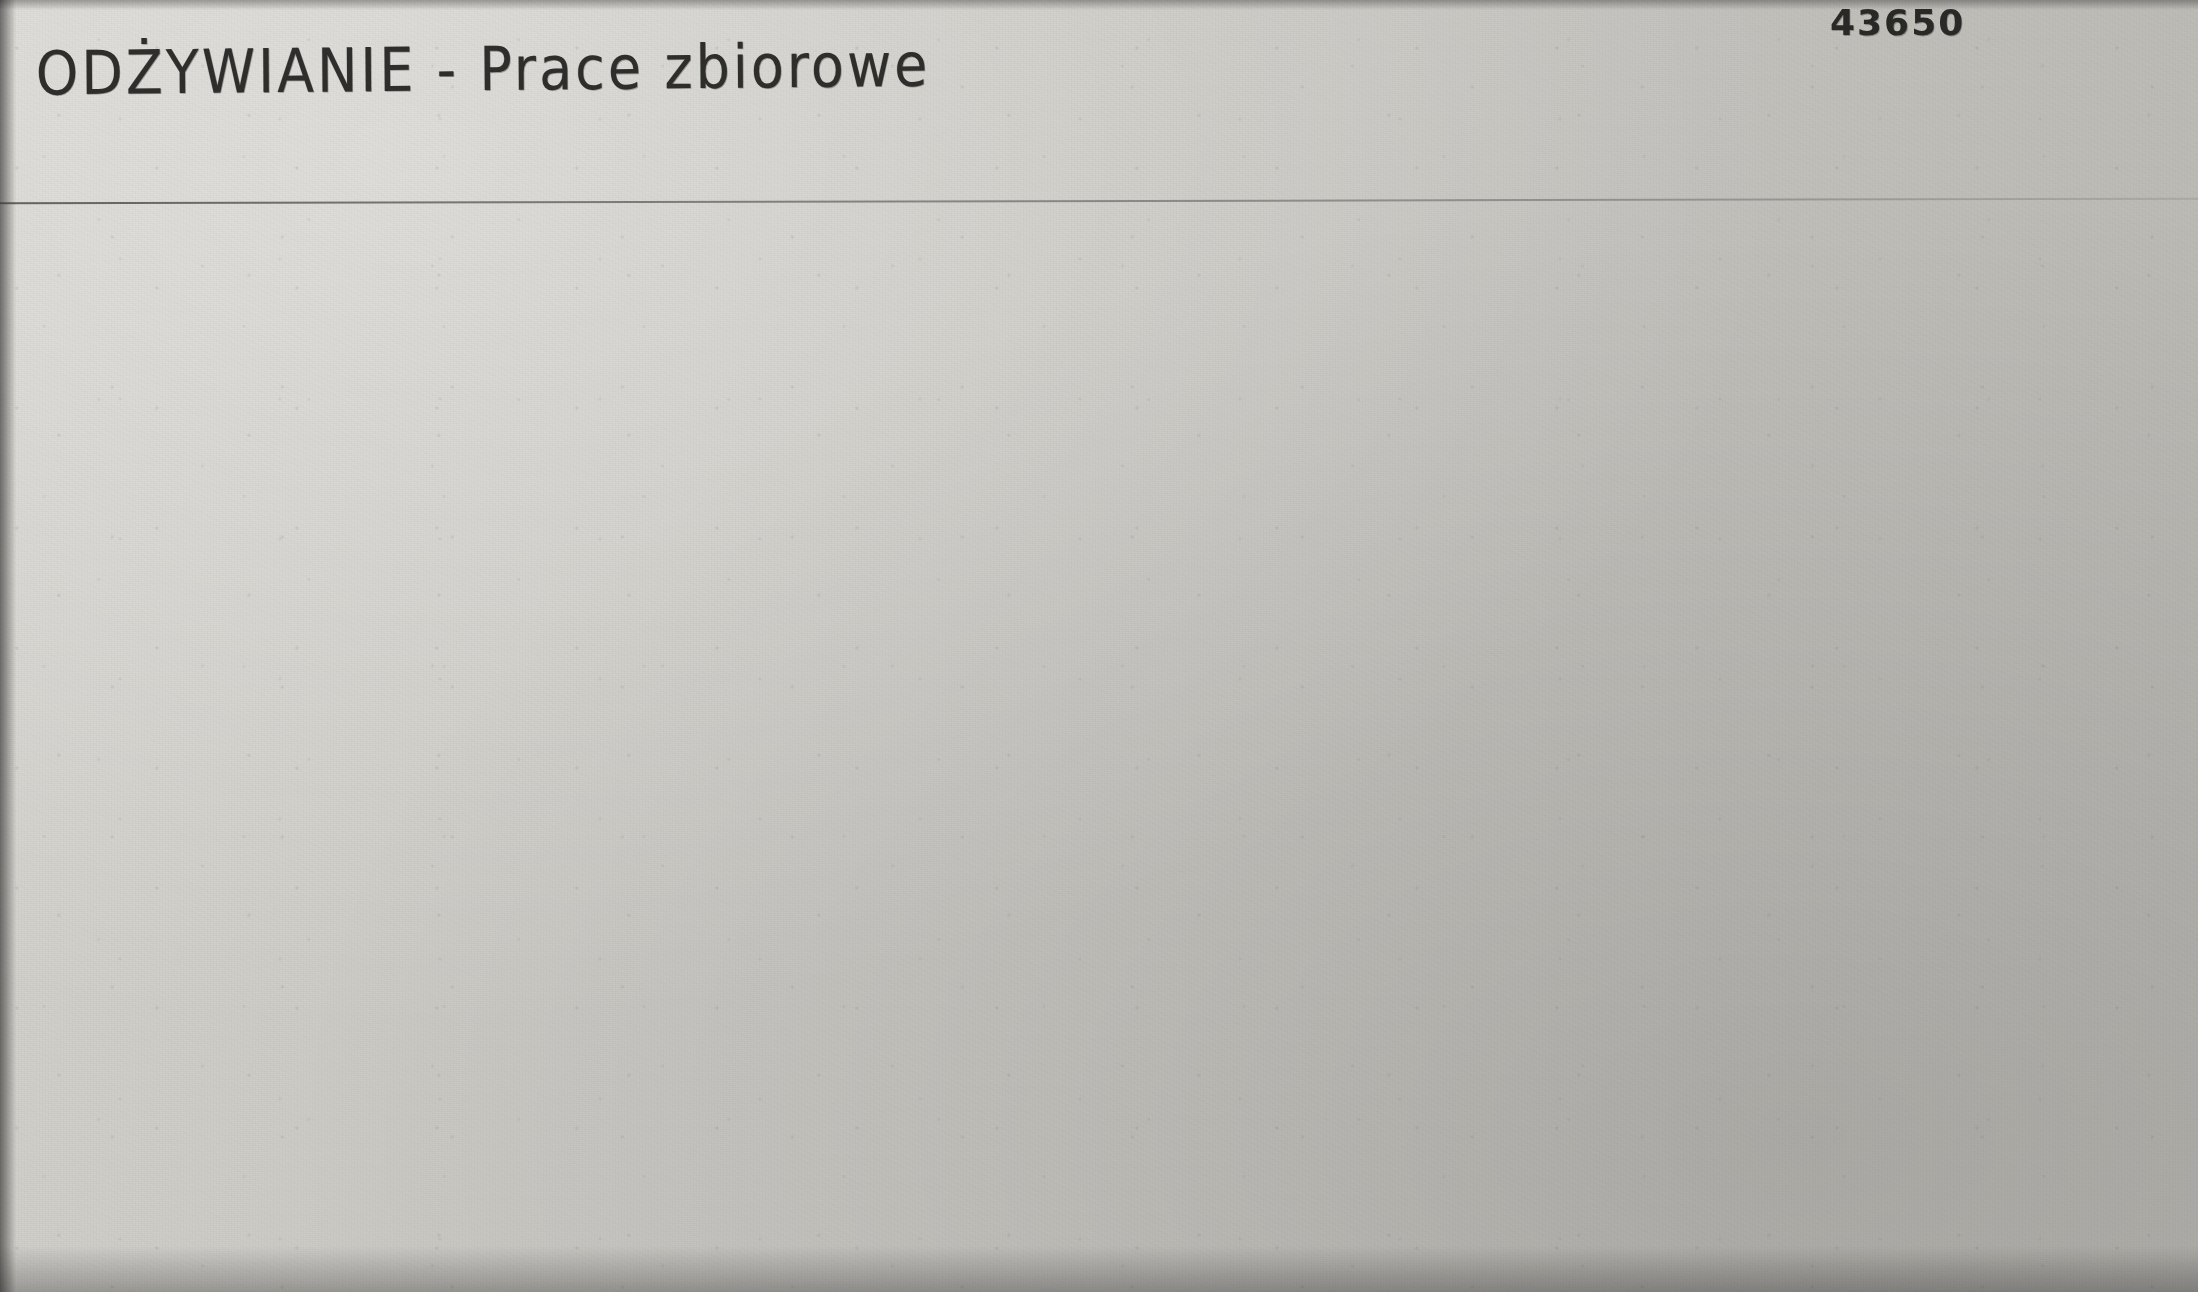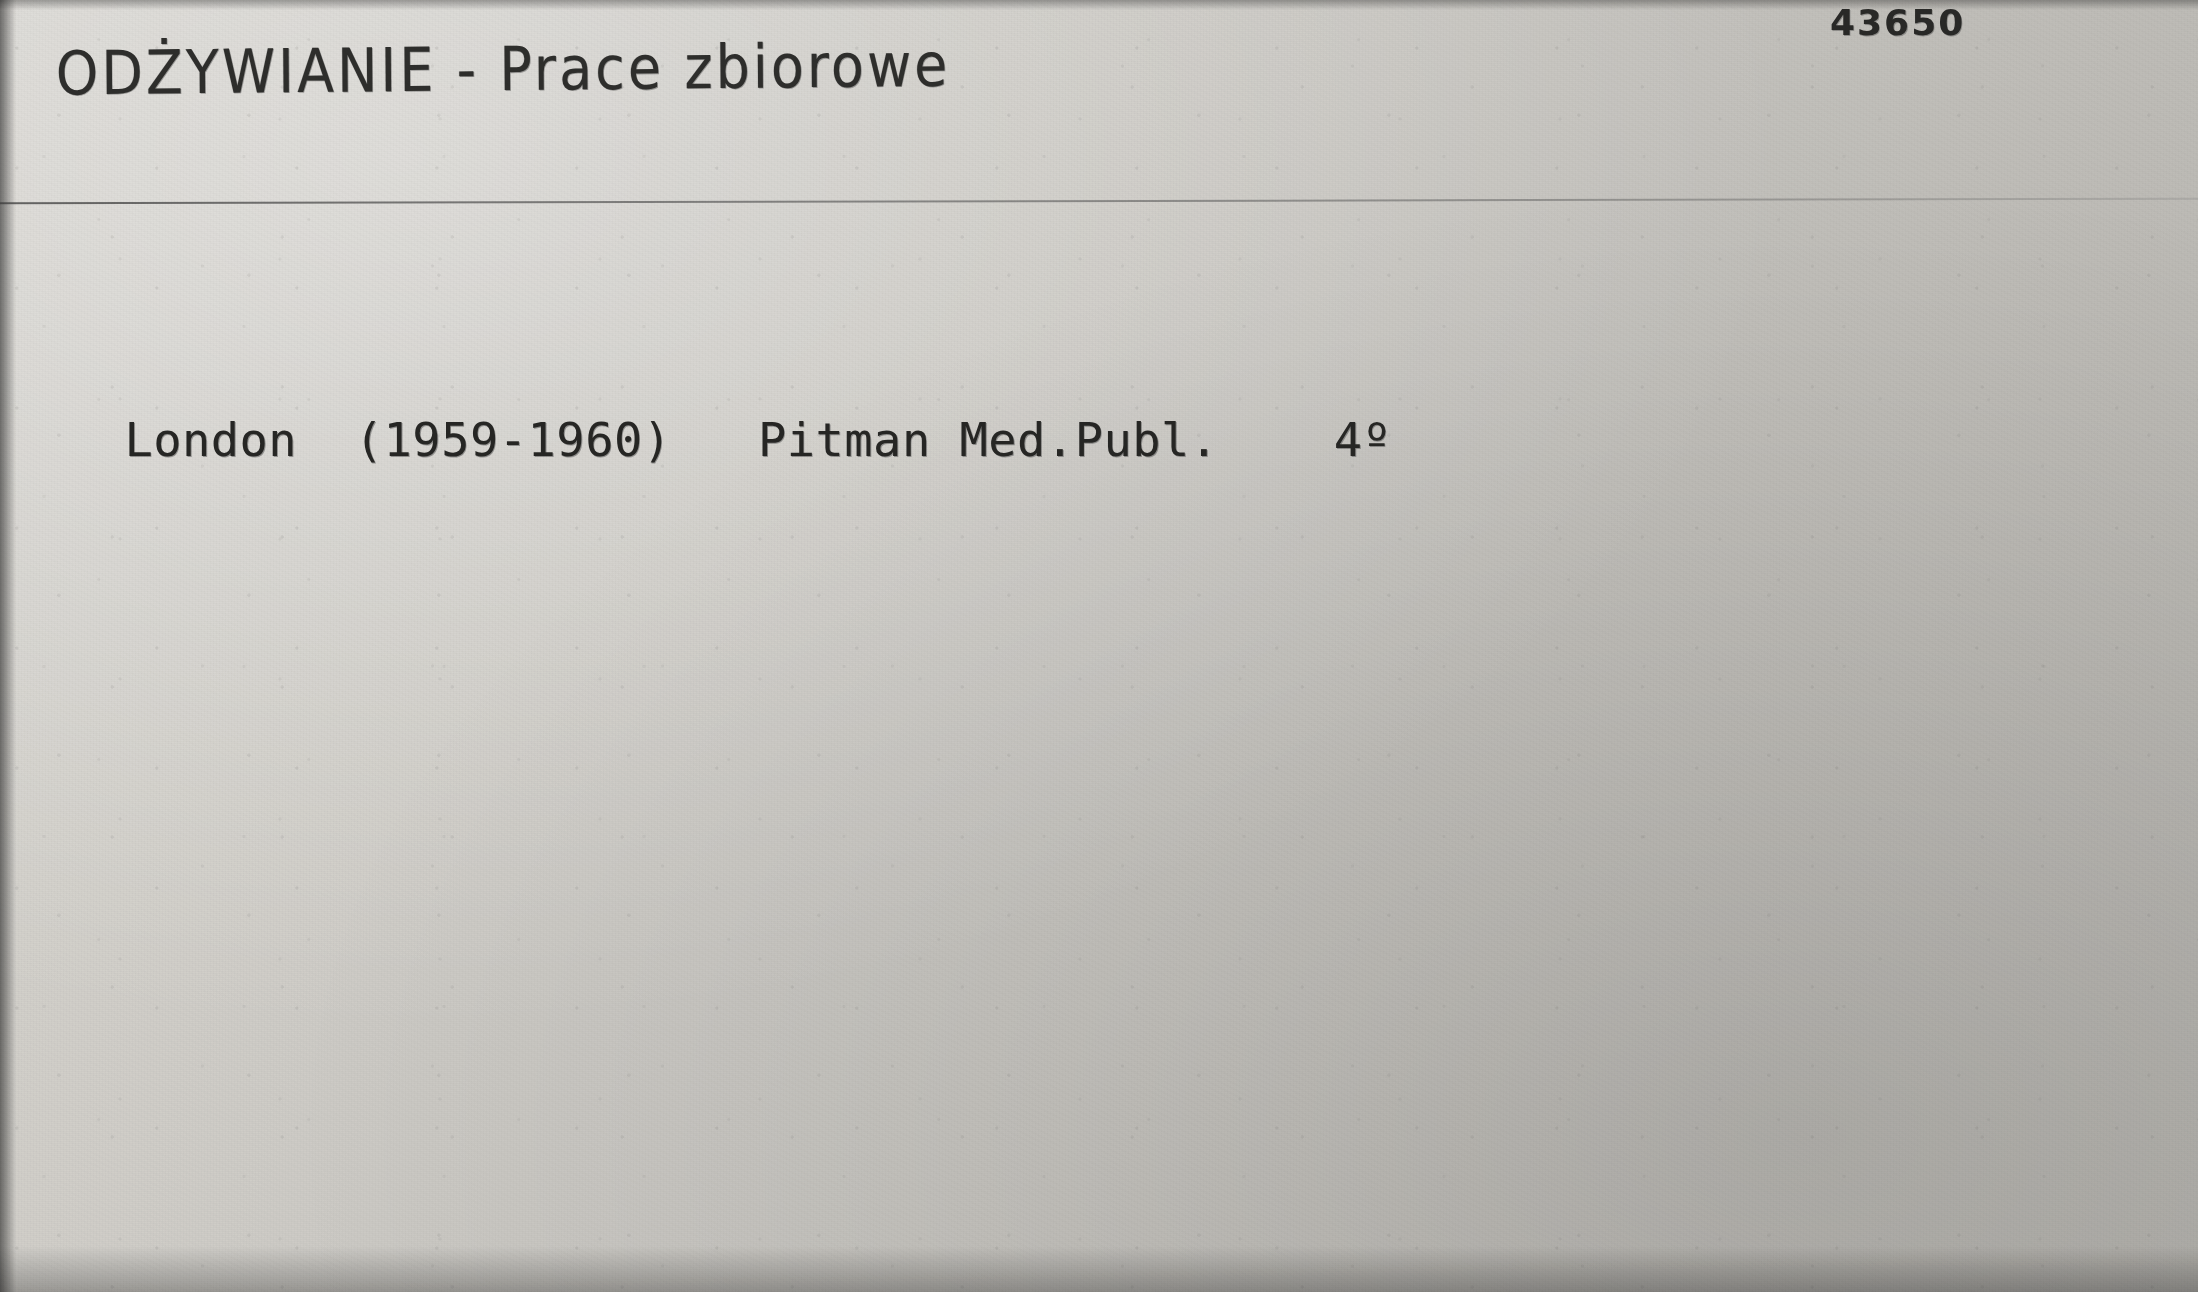--- a/index.html
+++ b/index.html
@@ -60,21 +60,21 @@
   .edge-bottom {
     position: absolute;
     left: 0; right: 0; bottom: 0; height: 46px;
     background: linear-gradient(0deg, rgba(30,30,30,.30), rgba(30,30,30,0));
     pointer-events: none;
   }
 
   
   #heading {
     position: absolute;
-    left: 56px;
+    left: 36px;
     top: 46px;
     width: 2100px;
     display: flex;
     align-items: flex-end;
     justify-content: flex-start;
   }
   #heading-subject {
     font-family: "DejaVu Sans", sans-serif;
     font-size: 54px;
     letter-spacing: 3px;
@@ -136,21 +136,20 @@
   <div class="edge-bottom"></div>
 
   <div id="heading">
     <span id="heading-subject">ODŻYWIANIE - Prace zbiorowe</span>
   </div>
   <span id="heading-number">43650</span>
 
   <div id="rule"></div>
 
   <div id="body-text">
-    <span class="ln">   London  (1959-1960)   Pitman Med.Publ.    4º</span>
     
     
     
     
     
     
     
   </div>
 
   <div id="grain"></div>

